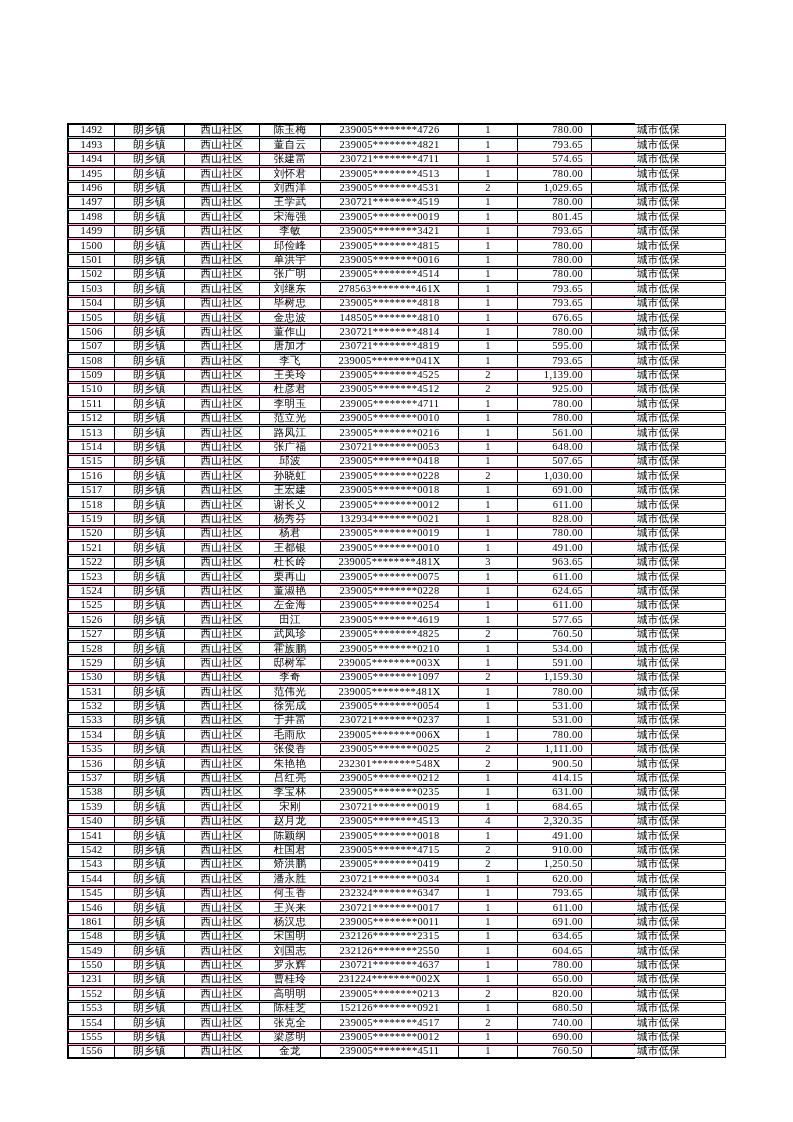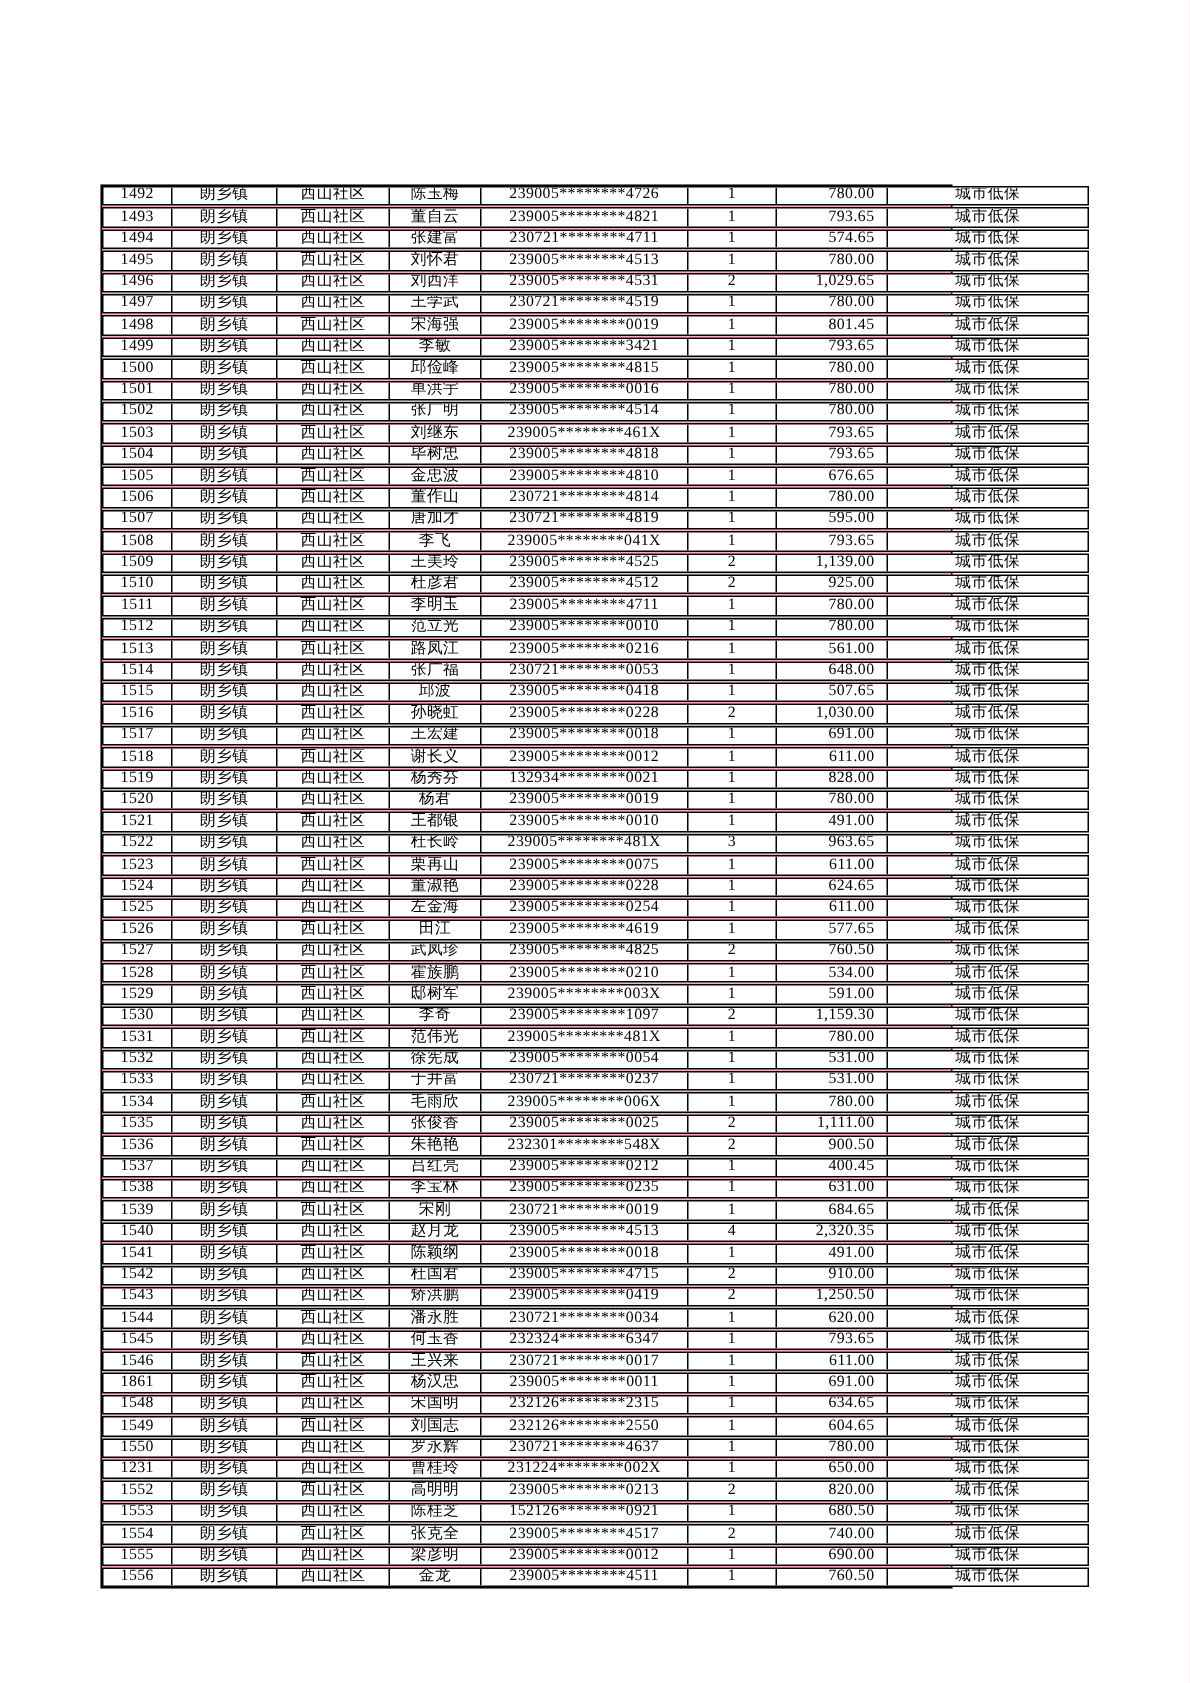--- a/index.html
+++ b/index.html
@@ -178,21 +178,21 @@
     <div class="tcell c5">1</div>
     <div class="tcell c6">780.00</div>
     <div class="tcell c7">城市低保</div>
   </div>
 
   <div class="trow">
     <div class="tcell c0">1503</div>
     <div class="tcell c1">朗乡镇</div>
     <div class="tcell c2">西山社区</div>
     <div class="tcell c3">刘继东</div>
-    <div class="tcell c4">239005********461X</div>
+    <div class="tcell c4">278563********461X</div>
     <div class="tcell c5">1</div>
     <div class="tcell c6">793.65</div>
     <div class="tcell c7">城市低保</div>
   </div>
 
   <div class="trow">
     <div class="tcell c0">1504</div>
     <div class="tcell c1">朗乡镇</div>
     <div class="tcell c2">西山社区</div>
     <div class="tcell c3">毕树忠</div>
@@ -200,21 +200,21 @@
     <div class="tcell c5">1</div>
     <div class="tcell c6">793.65</div>
     <div class="tcell c7">城市低保</div>
   </div>
 
   <div class="trow">
     <div class="tcell c0">1505</div>
     <div class="tcell c1">朗乡镇</div>
     <div class="tcell c2">西山社区</div>
     <div class="tcell c3">金忠波</div>
-    <div class="tcell c4">239005********4810</div>
+    <div class="tcell c4">148505********4810</div>
     <div class="tcell c5">1</div>
     <div class="tcell c6">676.65</div>
     <div class="tcell c7">城市低保</div>
   </div>
 
   <div class="trow">
     <div class="tcell c0">1506</div>
     <div class="tcell c1">朗乡镇</div>
     <div class="tcell c2">西山社区</div>
     <div class="tcell c3">董作山</div>
@@ -554,21 +554,21 @@
     <div class="tcell c7">城市低保</div>
   </div>
 
   <div class="trow">
     <div class="tcell c0">1537</div>
     <div class="tcell c1">朗乡镇</div>
     <div class="tcell c2">西山社区</div>
     <div class="tcell c3">吕红亮</div>
     <div class="tcell c4">239005********0212</div>
     <div class="tcell c5">1</div>
-    <div class="tcell c6">400.45</div>
+    <div class="tcell c6">414.15</div>
     <div class="tcell c7">城市低保</div>
   </div>
 
   <div class="trow">
     <div class="tcell c0">1538</div>
     <div class="tcell c1">朗乡镇</div>
     <div class="tcell c2">西山社区</div>
     <div class="tcell c3">李宝林</div>
     <div class="tcell c4">239005********0235</div>
     <div class="tcell c5">1</div>

